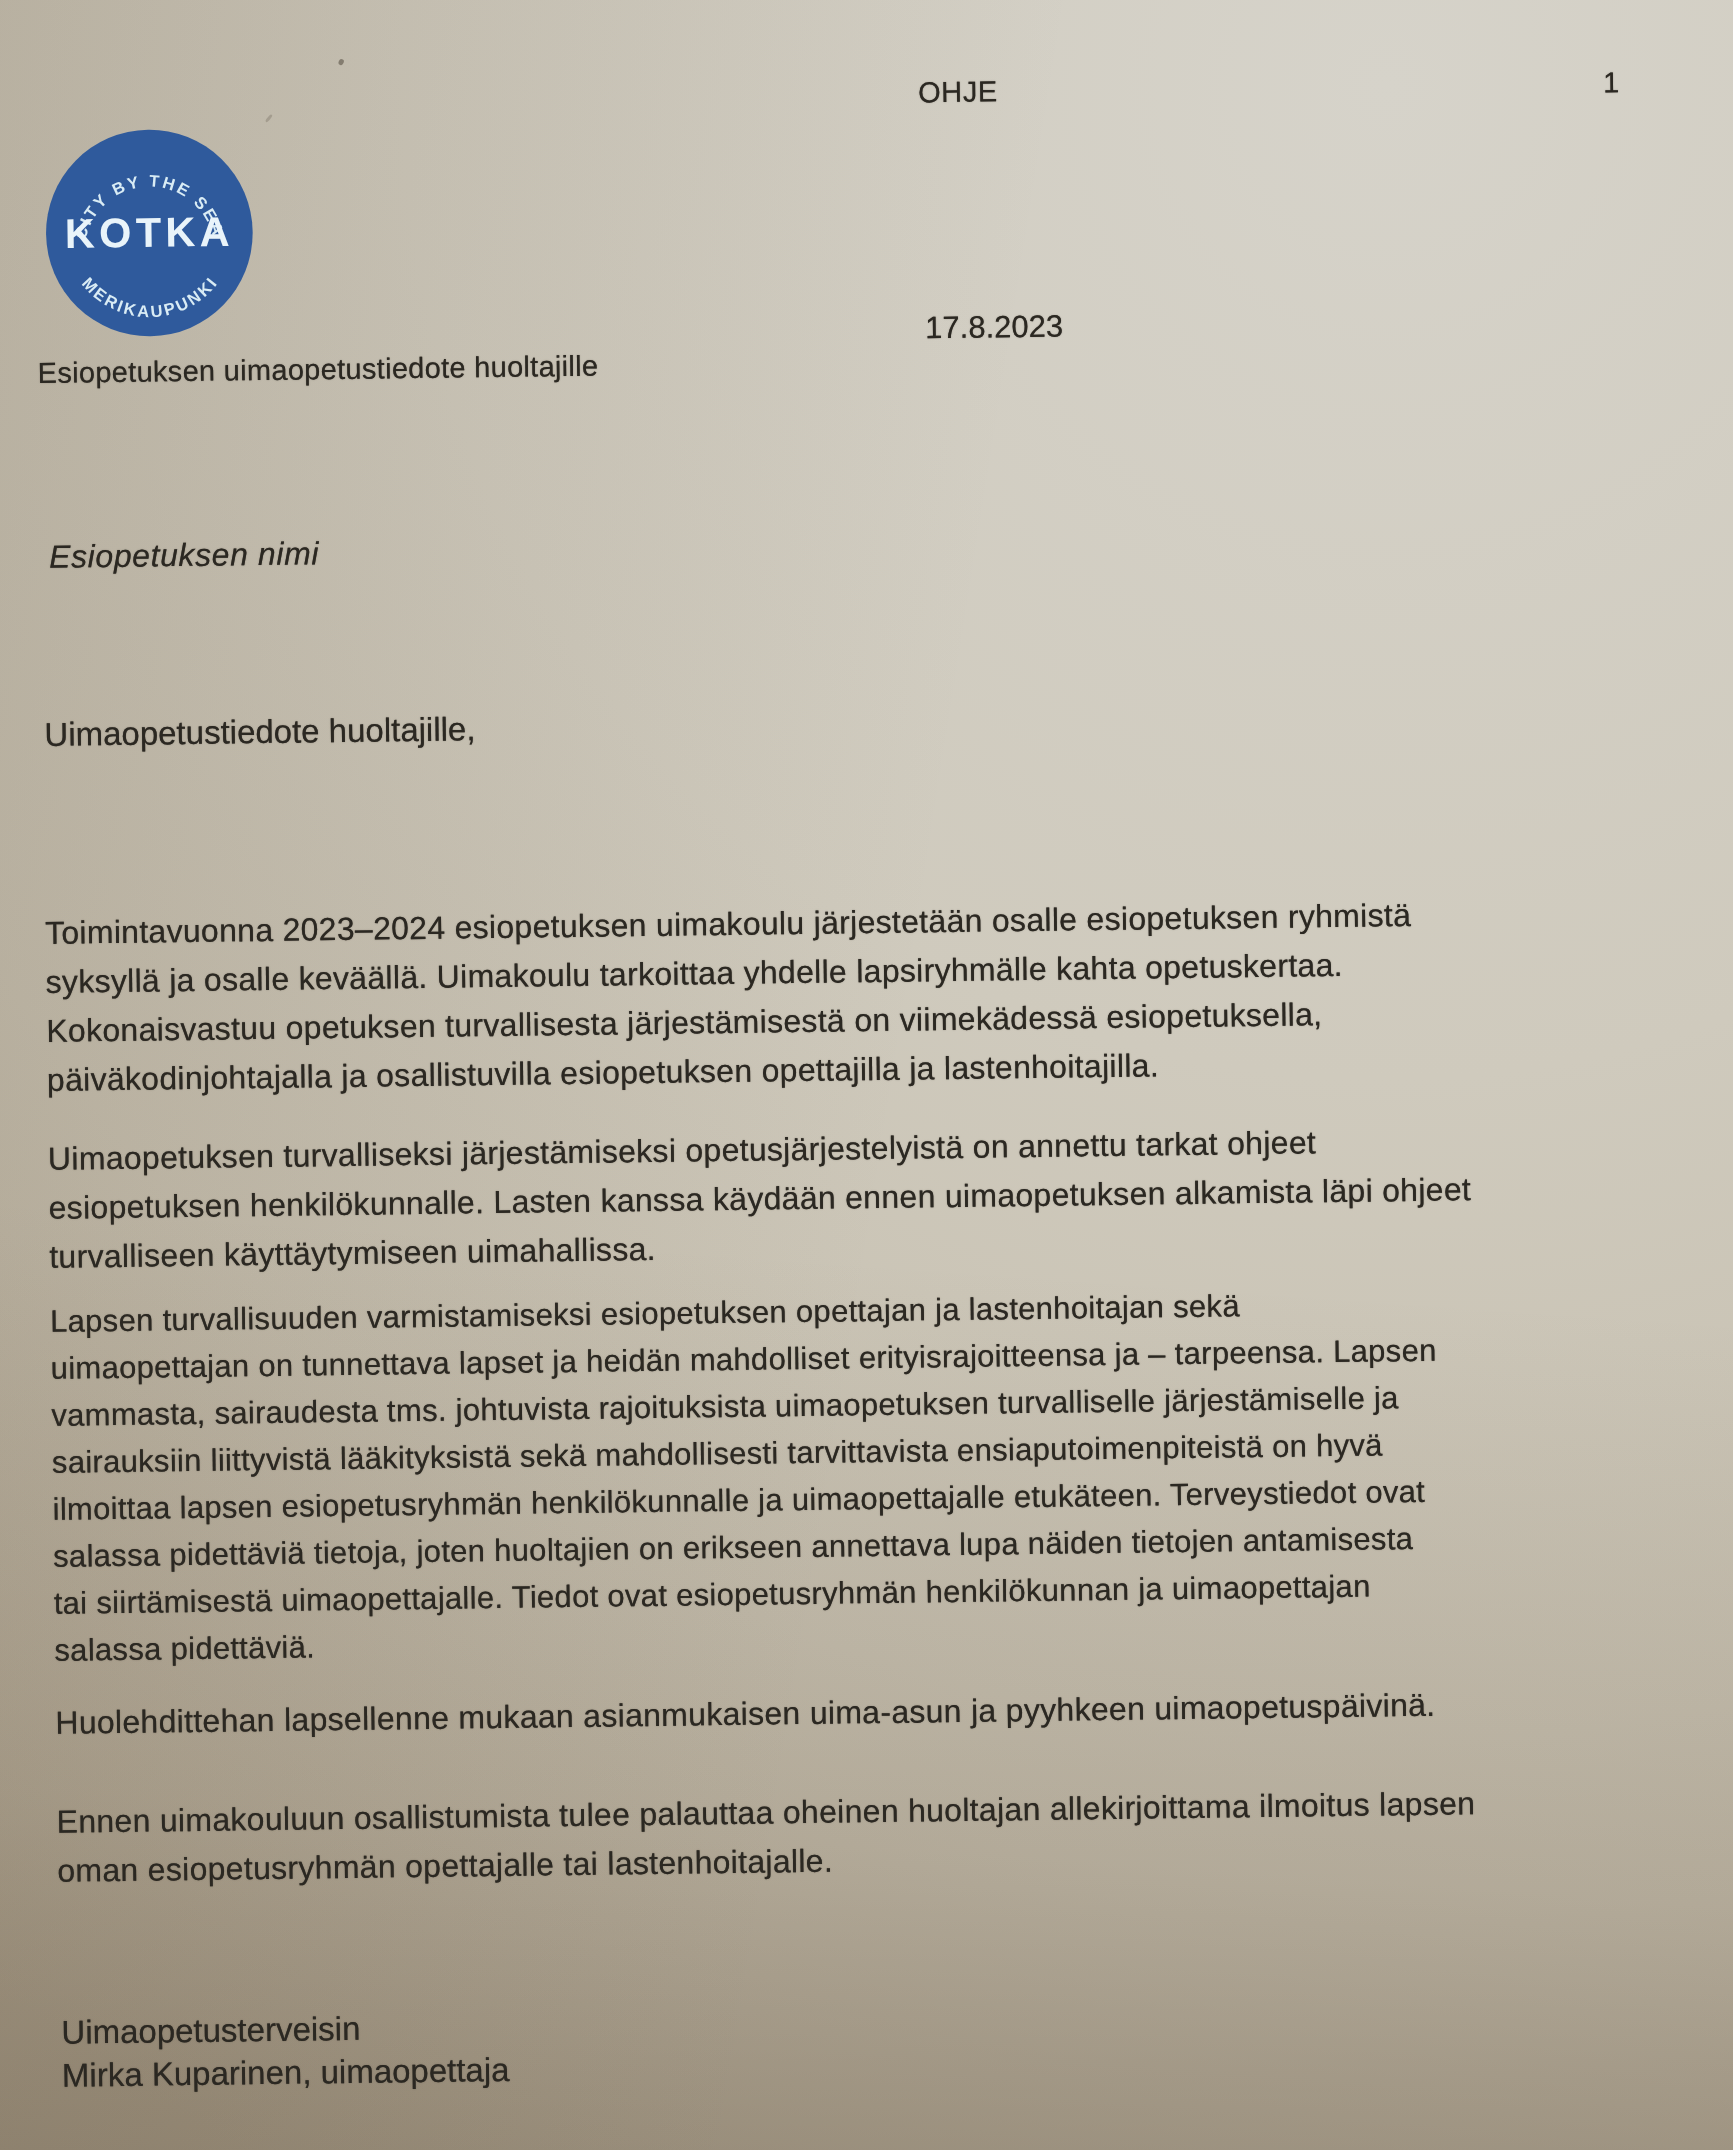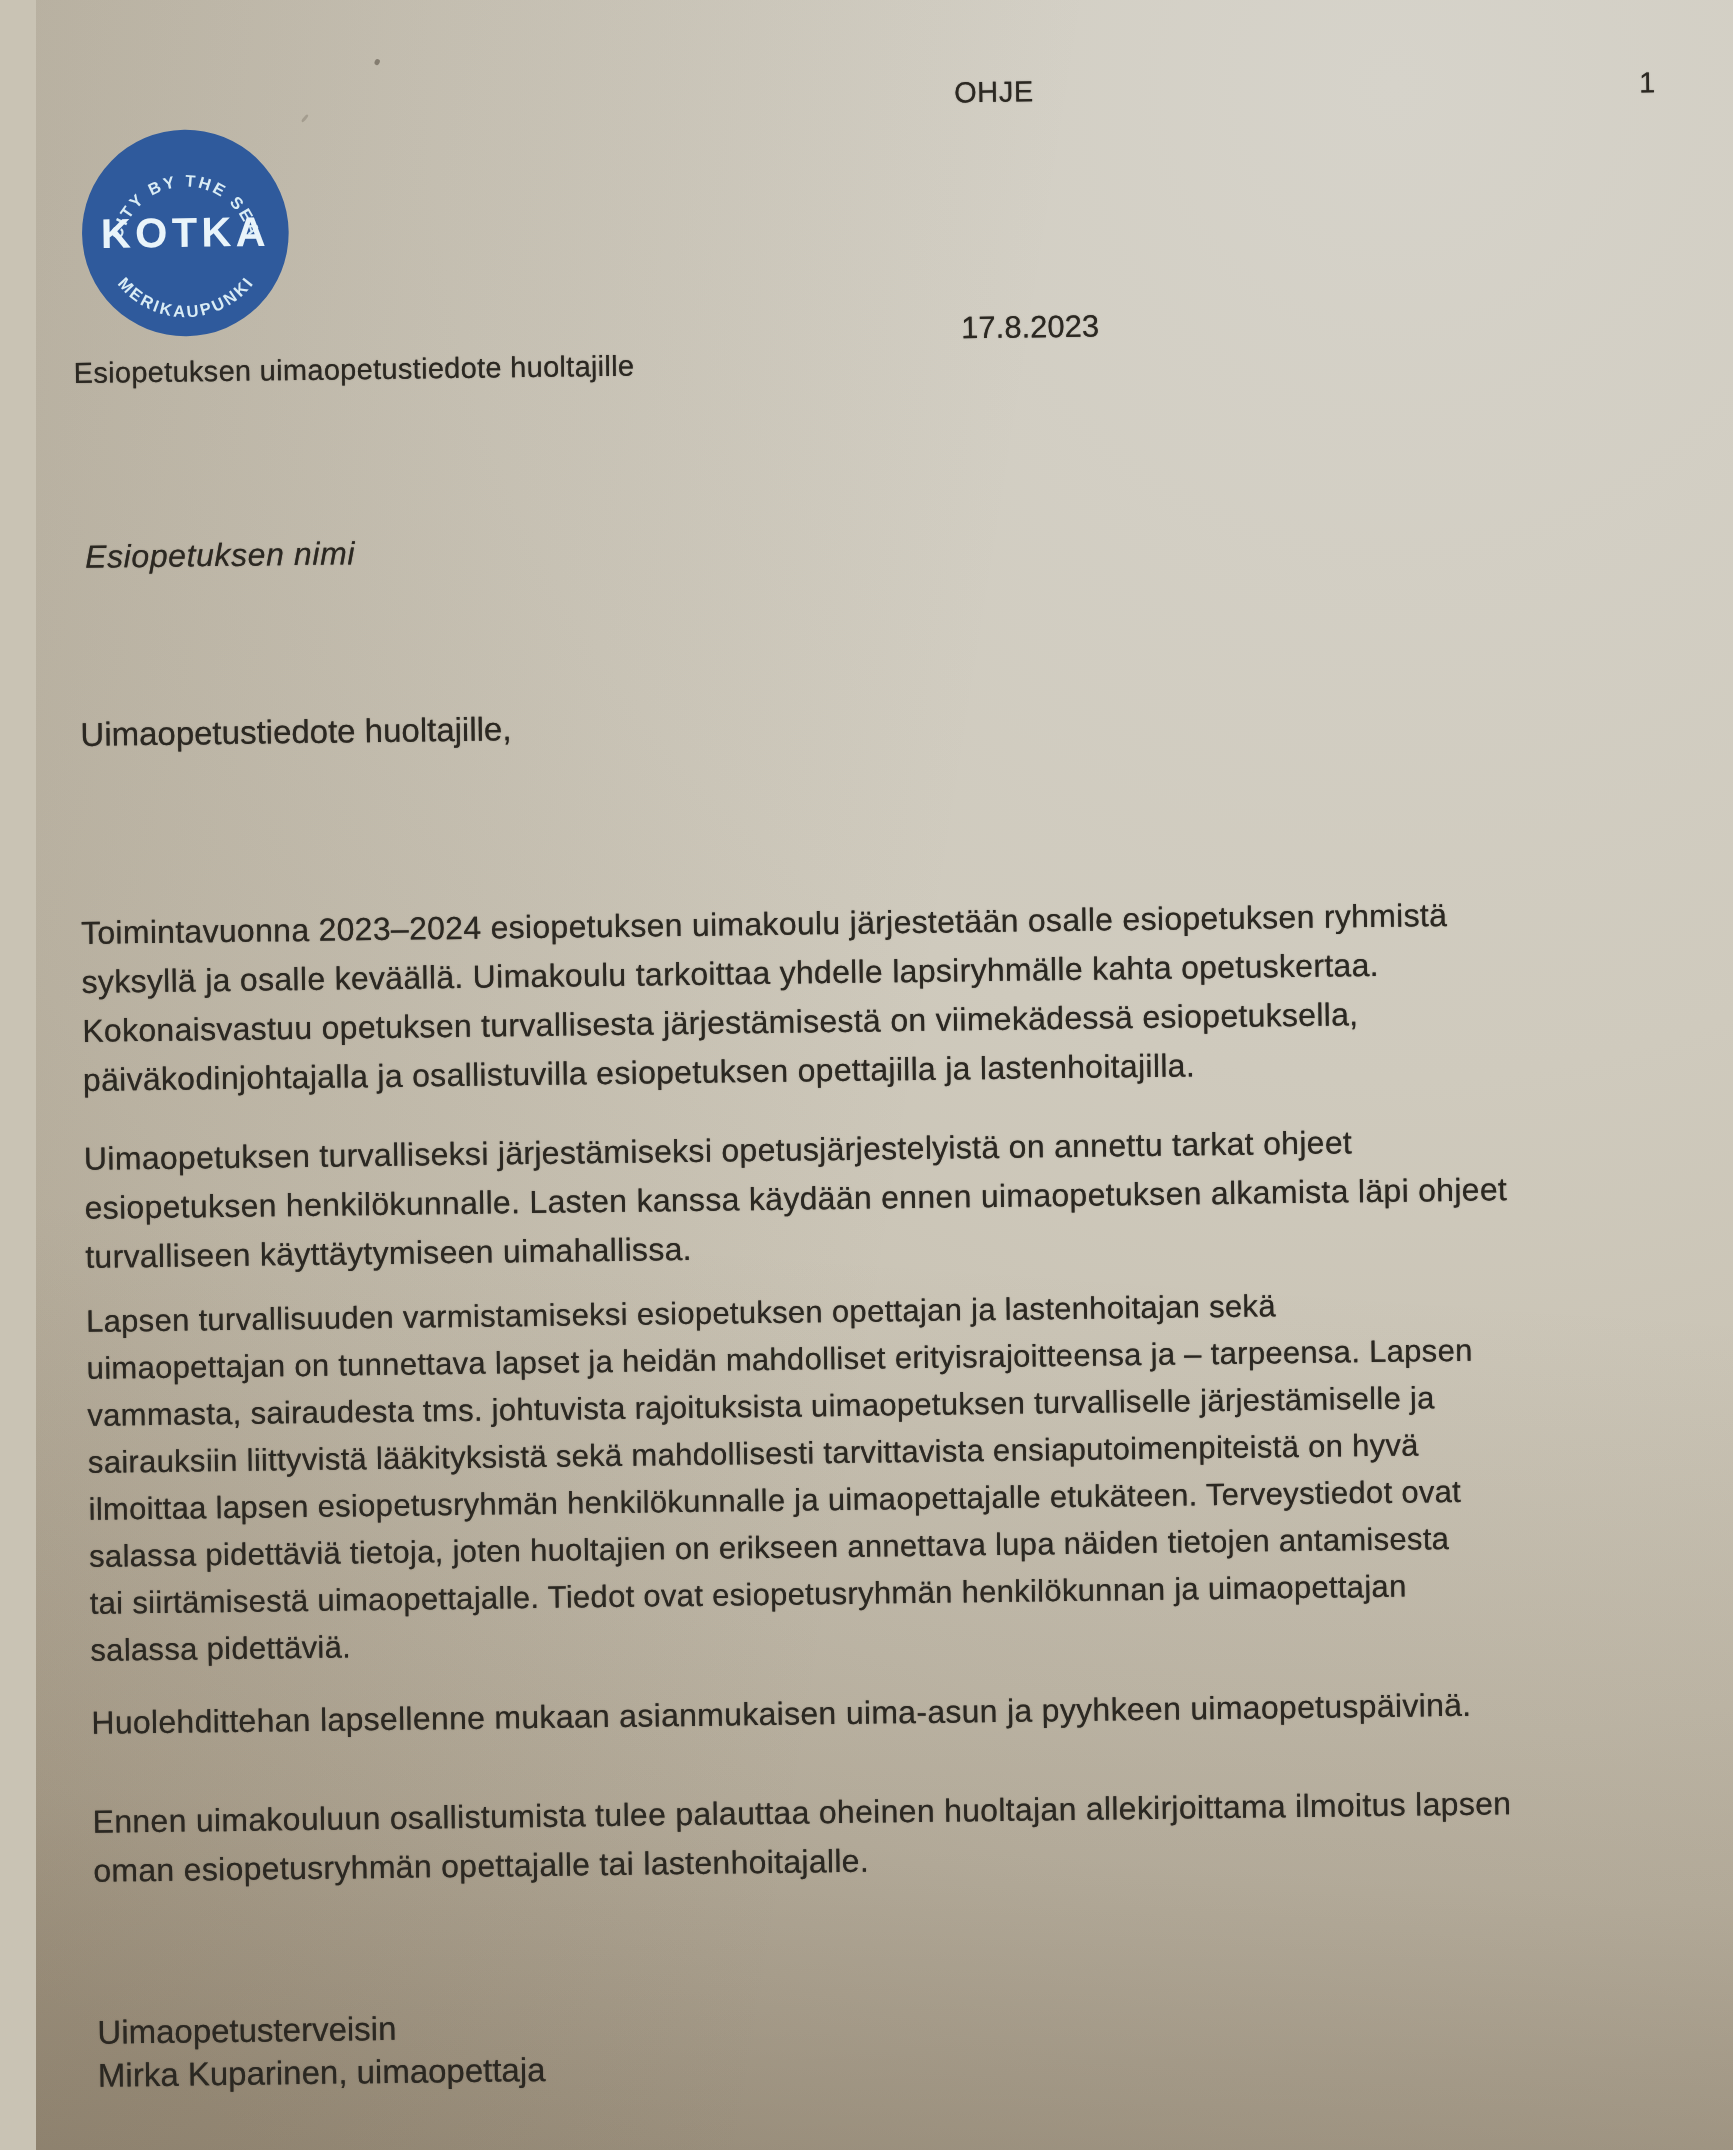--- a/index.html
+++ b/index.html
@@ -11,21 +11,20 @@
     background: #c9c3b4;
   }
   
   .paper {
     position: absolute;
     inset: 0;
     background:
       linear-gradient(99deg, rgba(94,80,60,0.16) 0%, rgba(94,80,60,0.07) 30%, rgba(0,0,0,0) 52%),
       linear-gradient(4deg, rgba(80,66,48,0.34) 0%, rgba(80,66,48,0.14) 16%, rgba(0,0,0,0) 42%),
       radial-gradient(135% 110% at 80% 4%, #d6d3ca 0%, #cfcabd 42%, #c6bfaf 70%, #b7ac98 100%);
-    margin-left: 36px;
   }
   
   .sheet {
     position: absolute;
     inset: 0;
     transform: rotate(-0.75deg);
     transform-origin: 38px 1085px;
     font-family: "Liberation Sans", sans-serif;
     color: #2b2822;
   }

